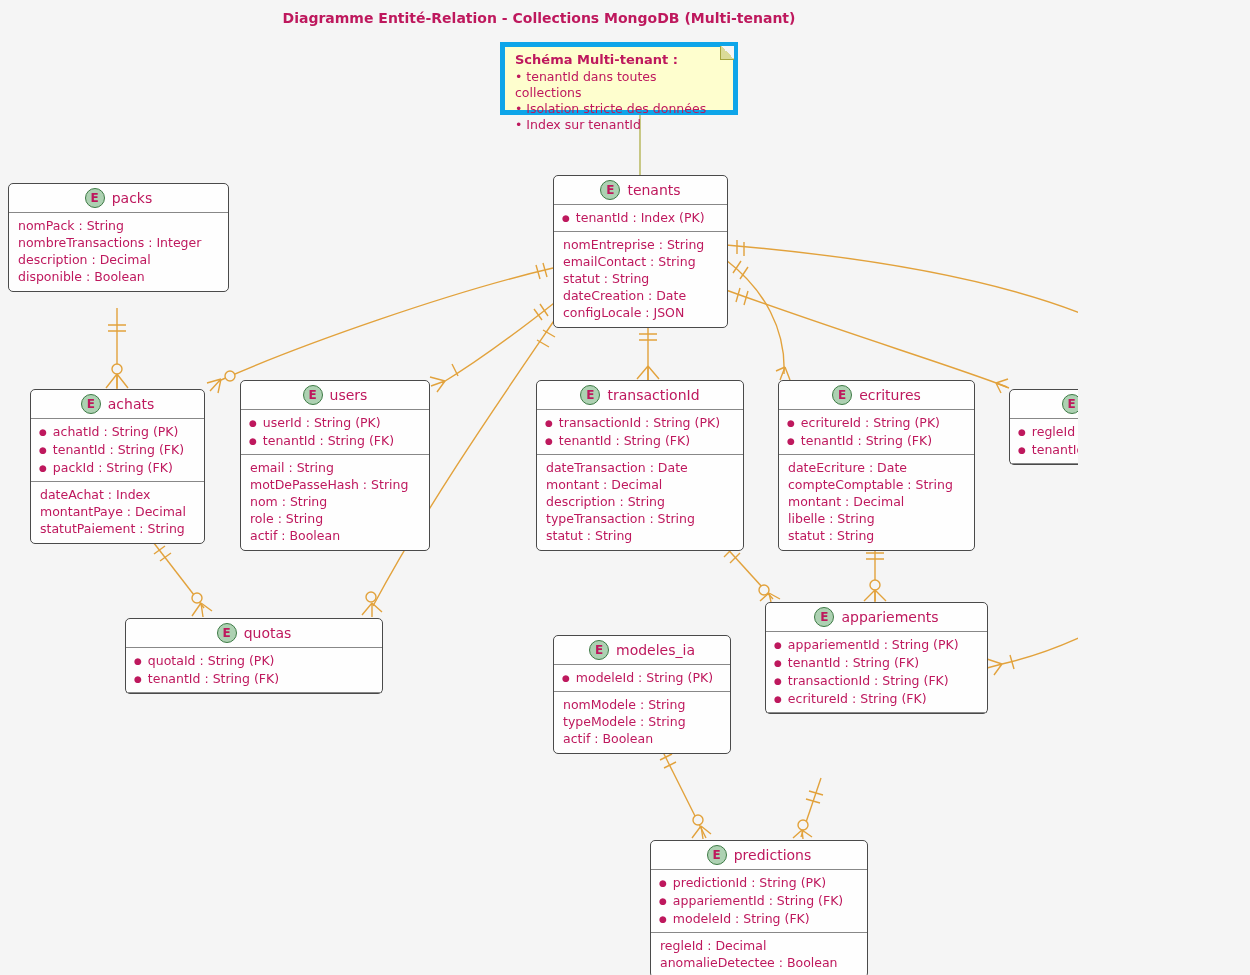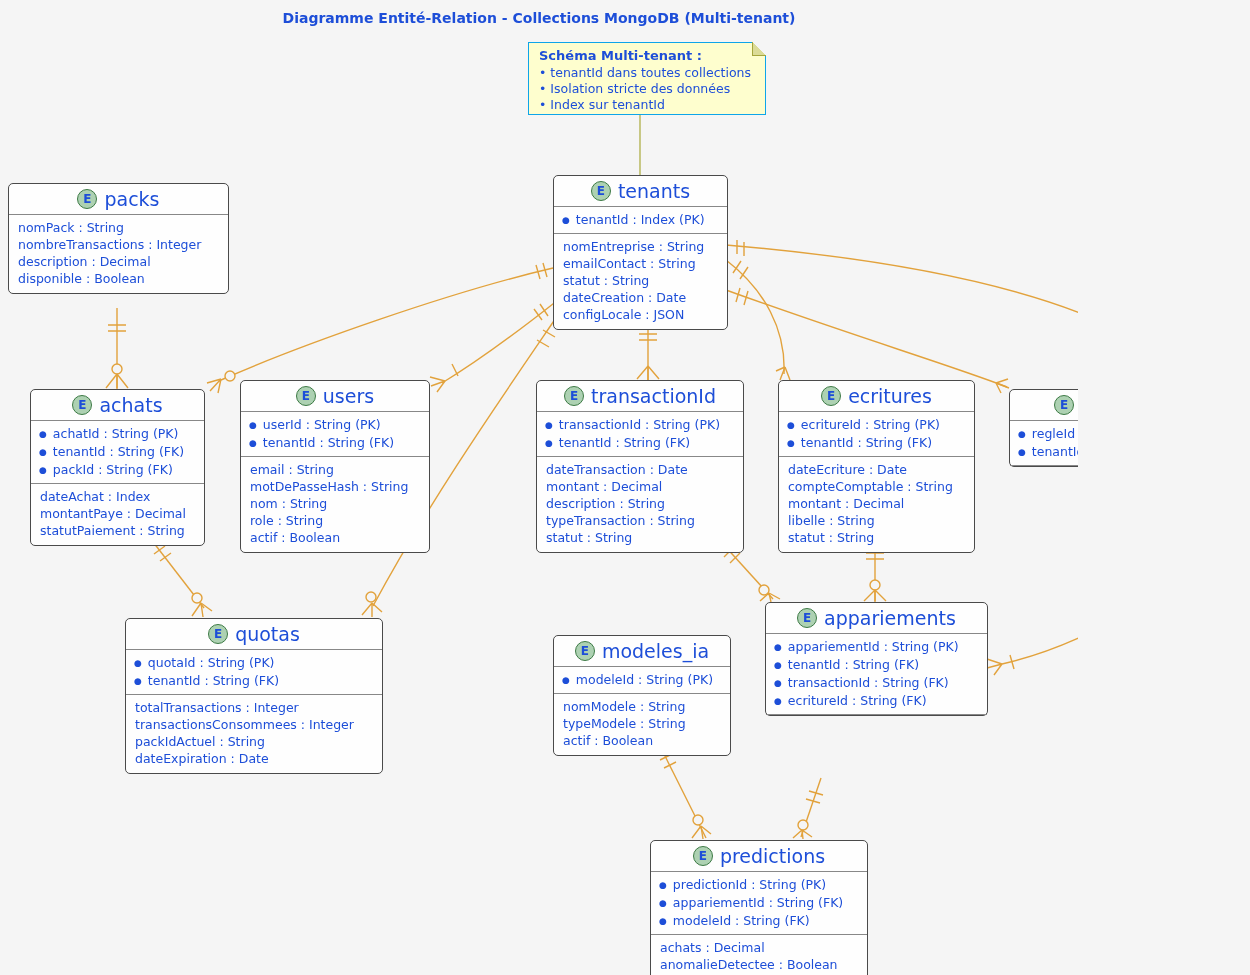--- a/index.html
+++ b/index.html
@@ -1,42 +1,42 @@
 <!DOCTYPE html>
 <html><head>
 <meta charset="utf-8">
 <style>
   html,body { margin:0; padding:0; background:#F5F5F5; }
   #canvas { position:relative; width:1078px; height:975px; background:#F5F5F5;
-            font-family:"DejaVu Sans","Liberation Sans",sans-serif; color:#1d4ed8; overflow:hidden; }
+            font-family:"DejaVu Sans","Liberation Sans",sans-serif; color:#be185d; overflow:hidden; }
 
   .title { position:absolute; top:10px; left:0; width:100%; text-align:center;
            font-weight:bold; font-size:14px; }
 
   .rel-layer { position:absolute; top:0; left:0; }
   .rel path, .rel line { stroke:#E2A23C; stroke-width:1.4; fill:none; }
   .rel circle { fill:#F5F5F5; stroke:#E2A23C; stroke-width:1.4; }
   .note-conn { stroke:#A9A93A; stroke-width:1.2; fill:none; }
 
-  .note { position:absolute; left:528px; top:42px; width:238px; height:73px;
-          background:#FEFECE; border:1px solid #0ea5e9; padding:5px 10px 0 10px;
+  .note { position:absolute; left:500px; top:42px; width:238px; height:73px;
+          background:#FEFECE; border:5px solid #0ea5e9; padding:5px 10px 0 10px;
           box-sizing:border-box; font-size:12.5px; line-height:16px; }
   .note-fold { position:absolute; top:-1px; right:-1px; width:13px; height:13px;
                background:linear-gradient(225deg,#F5F5F5 50%,#DBDB97 50%);
                border-left:1px solid #A5A53C; border-bottom:1px solid #A5A53C; }
   .note-title { font-weight:bold; font-size:13px; margin-bottom:1px; }
 
   .entity { position:absolute; background:#FEFEFE; border:1px solid #4a4a4a;
             border-radius:5px; font-size:12.5px; white-space:nowrap; }
   .ehead { display:flex; align-items:center; justify-content:center; gap:7px;
            padding:4px 6px; border-bottom:1px solid #888; }
   .spot { display:inline-flex; align-items:center; justify-content:center;
           width:18px; height:18px; border-radius:50%; background:#ADD1B2;
           border:1px solid #3d7a45; font-weight:bold; font-size:12px; flex:0 0 auto; }
-  .ename { font-size:19px; }
+  .ename { font-size:14px; }
   .ekeys { border-bottom:1px solid #888; padding:4px 0; }
   .efields { padding:4px 0 6px 0; }
   .krow, .frow { line-height:17px; padding:0 6px 0 8px; }
   .krow::before { content:"●"; font-size:9px; margin-right:6px; vertical-align:1px; }
   .frow { padding-left:9px; }
 </style>
 </head>
 <body>
 
 <div id="canvas">
@@ -258,26 +258,20 @@
 
   <div class="entity" style="left:125px;top:618px;width:256px;">
     <div class="ehead">
       <span class="spot">E</span>
       <span class="ename">quotas</span>
     </div>
     <div class="ekeys">
       <div class="krow">quotaId : String (PK)</div>
       <div class="krow">tenantId : String (FK)</div>
     </div>
-    <div class="efields">
-      <div class="frow">totalTransactions : Integer</div>
-      <div class="frow">transactionsConsommees : Integer</div>
-      <div class="frow">packIdActuel : String</div>
-      <div class="frow">dateExpiration : Date</div>
-    </div>
   </div>
 
   <div class="entity" style="left:553px;top:635px;width:176px;">
     <div class="ehead">
       <span class="spot">E</span>
       <span class="ename">modeles_ia</span>
     </div>
     <div class="ekeys">
       <div class="krow">modeleId : String (PK)</div>
     </div>
@@ -305,18 +299,18 @@
     <div class="ehead">
       <span class="spot">E</span>
       <span class="ename">predictions</span>
     </div>
     <div class="ekeys">
       <div class="krow">predictionId : String (PK)</div>
       <div class="krow">appariementId : String (FK)</div>
       <div class="krow">modeleId : String (FK)</div>
     </div>
     <div class="efields">
-      <div class="frow">achats : Decimal</div>
+      <div class="frow">regleId : Decimal</div>
       <div class="frow">anomalieDetectee : Boolean</div>
     </div>
   </div>
 
 </div>
 
 </body></html>

